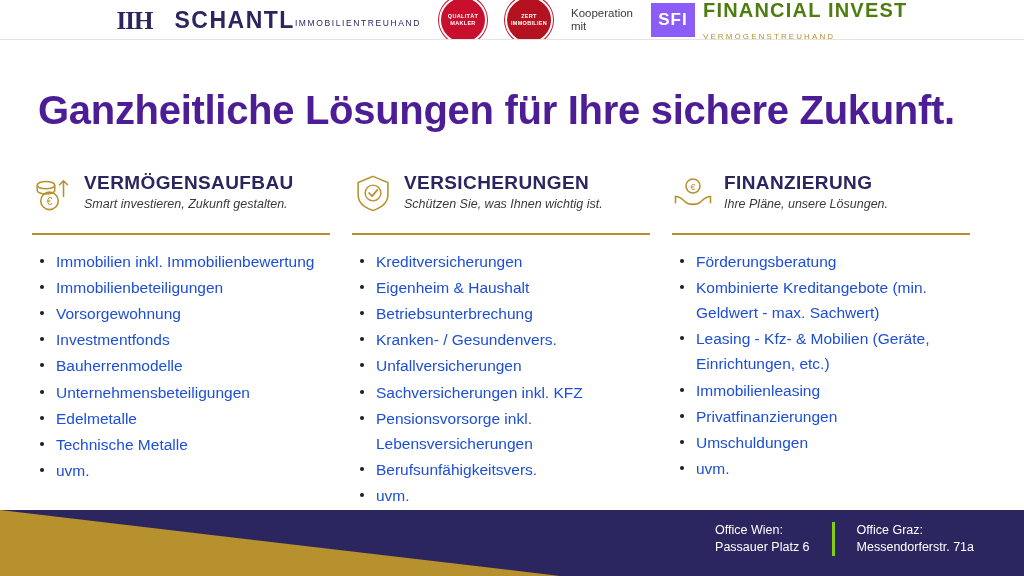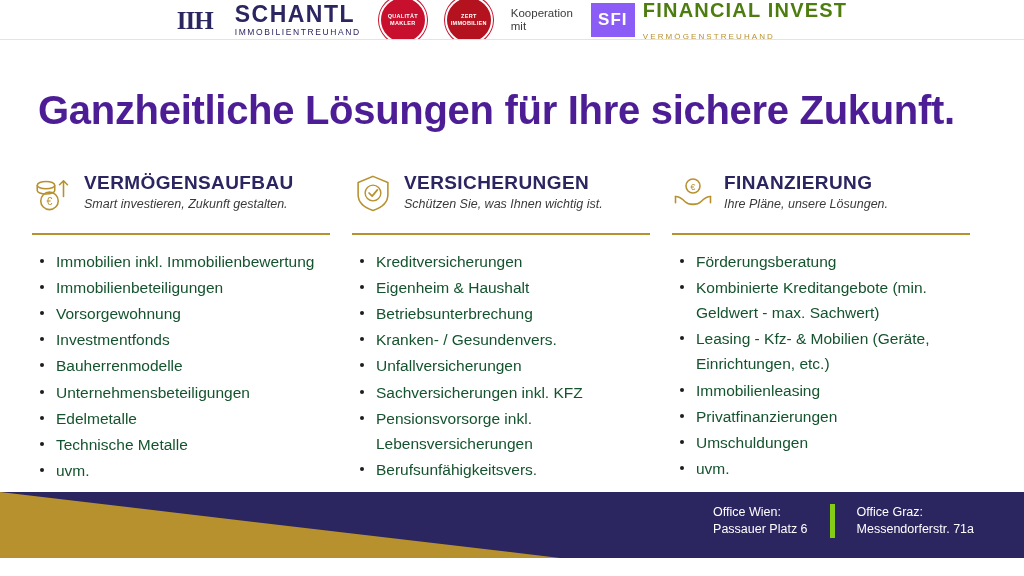--- a/index.html
+++ b/index.html
@@ -44,35 +44,35 @@
   .logo-schantl .mark {
     font-family: "Liberation Serif", serif;
     font-size: 25px;
     font-weight: bold;
     color: #2b2560;
     letter-spacing: -1px;
     line-height: 1;
   }
   .logo-schantl .words {
     display: flex;
-    flex-direction: column;
+    flex-direction: row;
     justify-content: center;
     line-height: 1;
   }
   .logo-schantl .w1 {
     font-size: 23px;
     font-weight: bold;
     color: #2b2560;
     letter-spacing: 1.5px;
   }
   .logo-schantl .w2 {
     font-size: 8.5px;
     color: #2b2560;
     letter-spacing: 1.6px;
-    margin-top: 2px;
+    margin-top: 10px;
   }
 
   .seal {
     width: 44px;
     height: 44px;
     border-radius: 50%;
     background: #c8102e;
     color: #ffffff;
     display: flex;
     flex-direction: column;
@@ -197,42 +197,42 @@
   }
   ul.items {
     list-style: none;
     margin: 14px 0 0 0;
     padding: 0;
   }
   ul.items li {
     position: relative;
     padding-left: 24px;
     font-size: 15.5px;
-    color: #14532d;
+    color: #1d4ed8;
     line-height: 1.62;
     margin-bottom: 1px;
   }
   ul.items li::before {
     content: "";
     position: absolute;
     left: 8px;
     top: 10px;
     width: 4px;
     height: 4px;
     border-radius: 50%;
     background: #1d1d1d;
   }
 
   
   .footer {
     position: absolute;
     left: 0;
     bottom: 0;
     width: 1024px;
-    height: 84px;
+    height: 66px;
     overflow: hidden;
   }
   .footer-band {
     position: absolute;
     left: 0; top: 0;
     width: 1024px;
     height: 66px;
     background: #2b2560;
   }
   .footer-wedge2 {
@@ -249,21 +249,21 @@
     top: 12px;
     display: flex;
     gap: 0;
     color: #ffffff;
   }
   .office {
     padding: 0 22px;
     line-height: 1.35;
   }
   .office + .office {
-    border-left: 5px solid #84cc16;
+    border-left: 3px solid #84cc16;
   }
   .office .o-label {
     font-size: 12.5px;
   }
   .office .o-addr {
     font-size: 12.5px;
   }
 </style>
 </head>
 <body>

